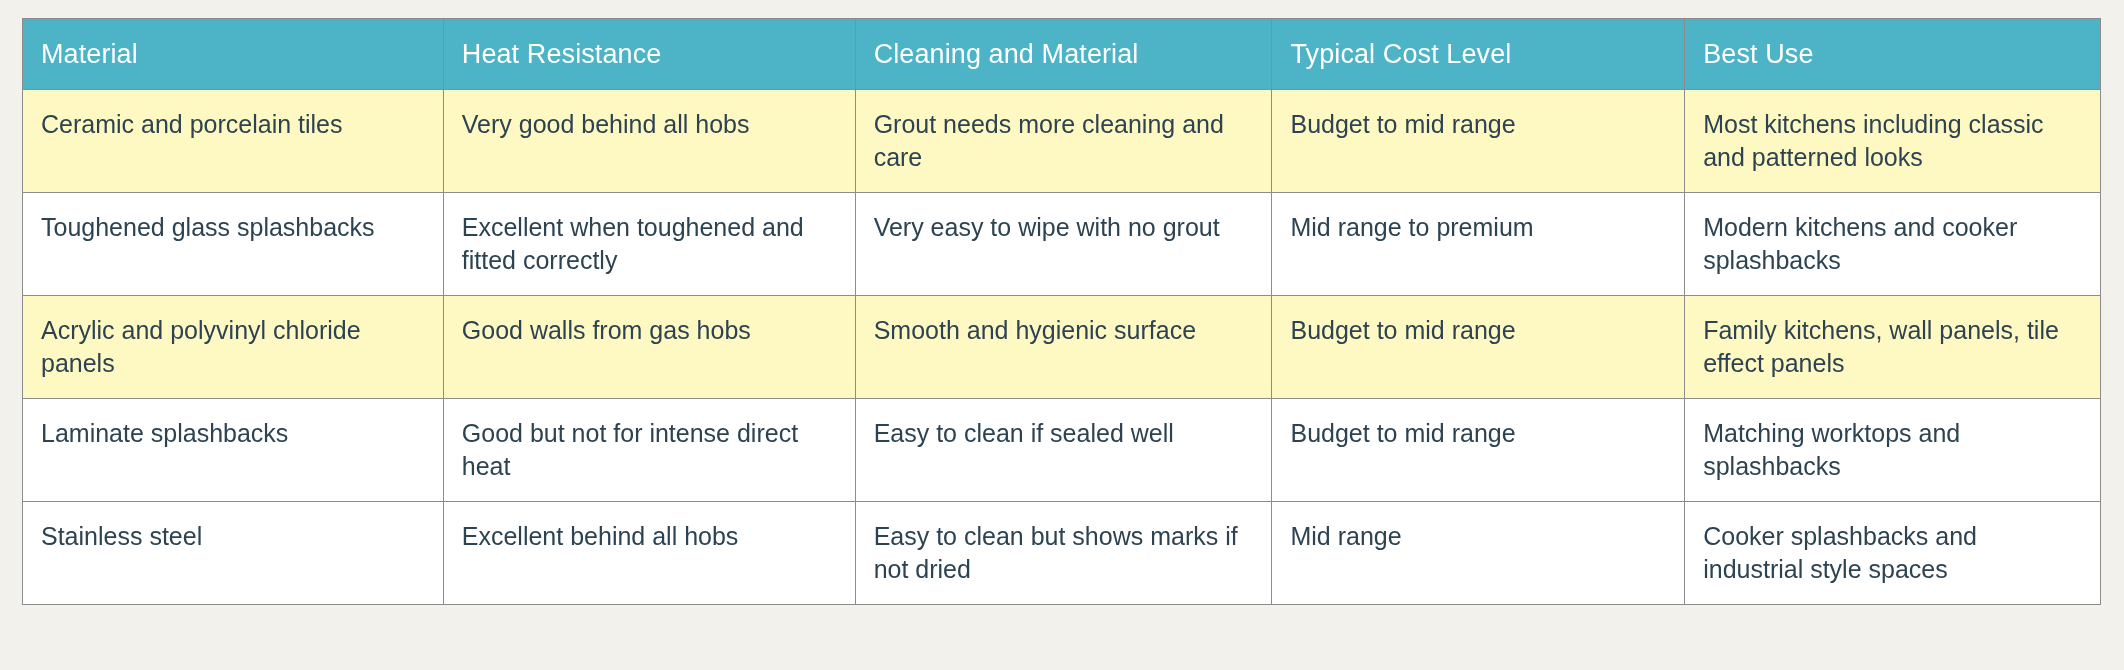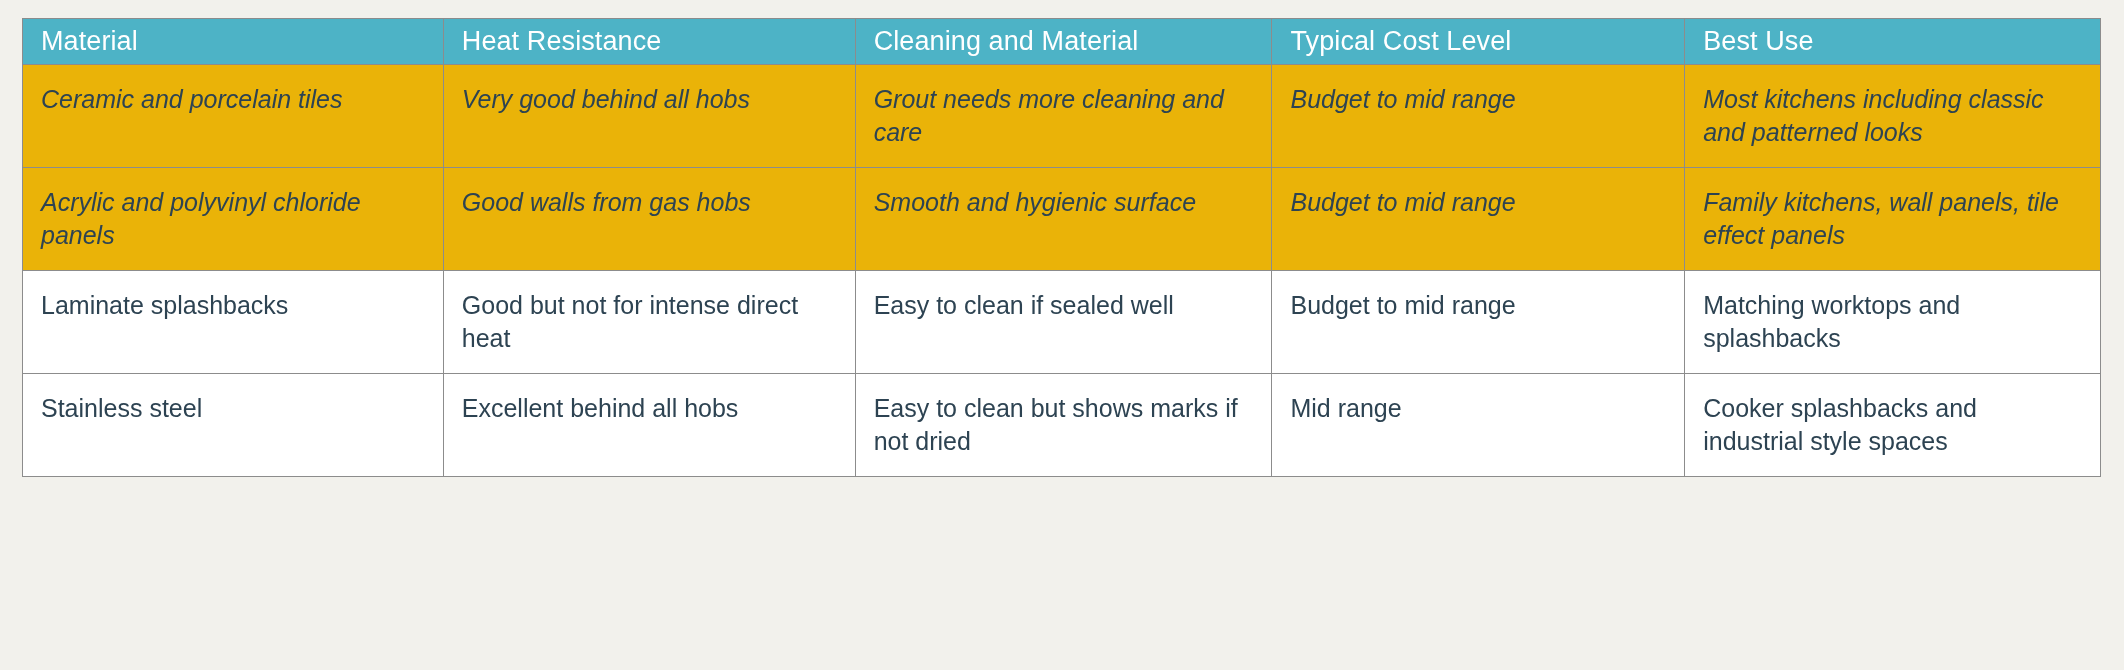--- a/index.html
+++ b/index.html
@@ -37,40 +37,40 @@
 
   thead th {
     background: #4db3c6;
     color: #ffffff;
     font-size: 27px;
     font-weight: 400;
     line-height: 1.2;
     text-align: left;
     vertical-align: middle;
     padding: 0 0 0 18px;
-    height: 46px;
+    height: 71px;
     border: 1.5px solid #8c8c8c;
     box-sizing: border-box;
     letter-spacing: 0.1px;
   }
 
   tbody td {
     color: #2d4352;
     font-size: 25px;
     font-weight: 400;
     line-height: 1.32;
     text-align: left;
     vertical-align: top;
     padding: 18px 26px 18px 18px;
     border: 1.5px solid #8c8c8c;
     box-sizing: border-box;
     height: 94px;
   }
 
-  tbody tr.row-odd td  { background: #eab308; font-style: italic; }
+  tbody tr.row-odd td  { background: #fef9c3; }
   tbody tr.row-even td { background: #ffffff; }
 </style>
 </head>
 <body style="background: rgb(242, 241, 236);">
 
 <div id="table-wrap">
   <table class="comparison-table">
     <colgroup>
       <col class="c0">
         <col class="c1">
@@ -88,20 +88,27 @@
       </tr>
     </thead>
     <tbody>
       <tr class="row-odd">
         <td>Ceramic and porcelain tiles</td>
         <td>Very good behind all hobs</td>
         <td>Grout needs more cleaning and care</td>
         <td>Budget to mid range</td>
         <td>Most kitchens including classic and patterned looks</td>
       </tr>
+      <tr class="row-even">
+        <td>Toughened glass splashbacks</td>
+        <td>Excellent when toughened and fitted correctly</td>
+        <td>Very easy to wipe with no grout</td>
+        <td>Mid range to premium</td>
+        <td>Modern kitchens and cooker splashbacks</td>
+      </tr>
       <tr class="row-odd">
         <td>Acrylic and polyvinyl chloride panels</td>
         <td>Good walls from gas hobs</td>
         <td>Smooth and hygienic surface</td>
         <td>Budget to mid range</td>
         <td>Family kitchens, wall panels, tile effect panels</td>
       </tr>
       <tr class="row-even">
         <td>Laminate splashbacks</td>
         <td>Good but not for intense direct heat</td>

